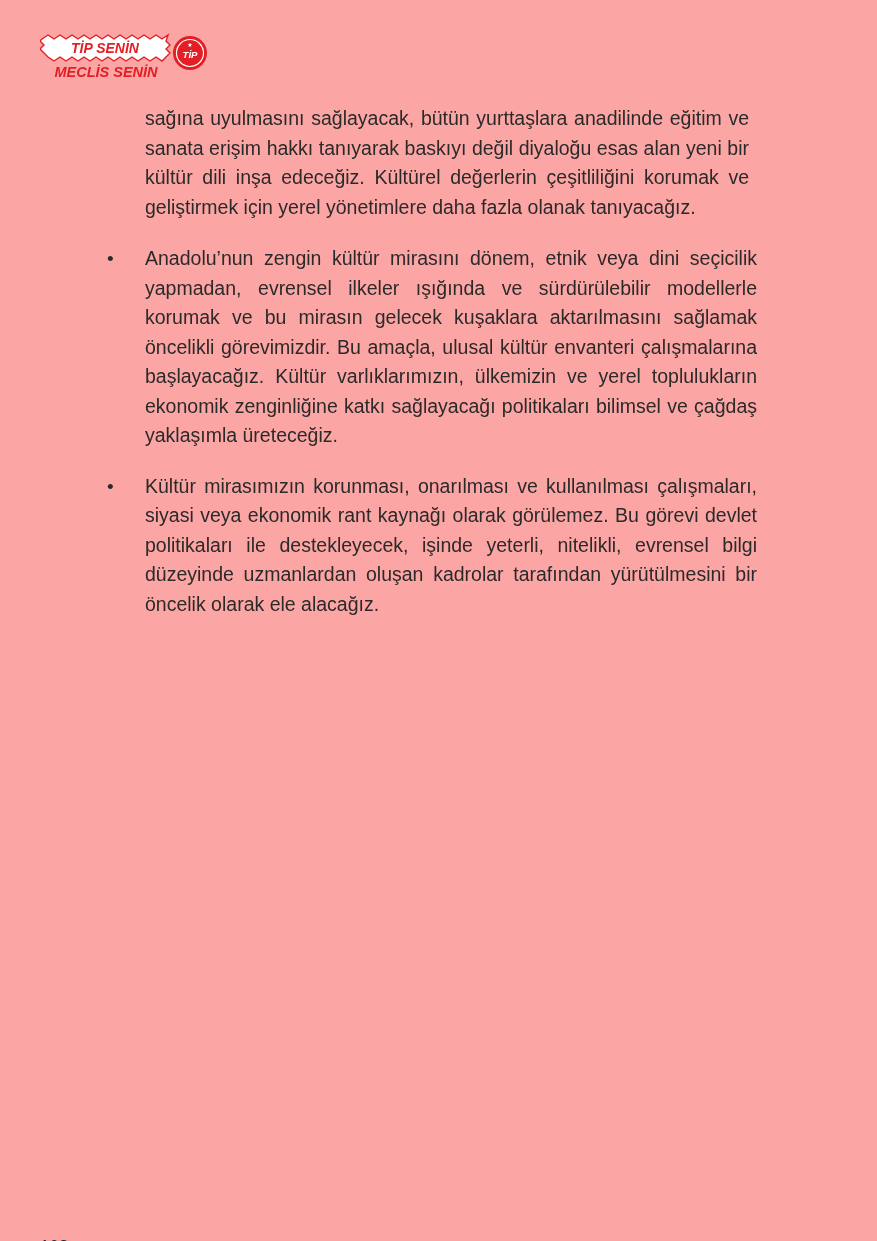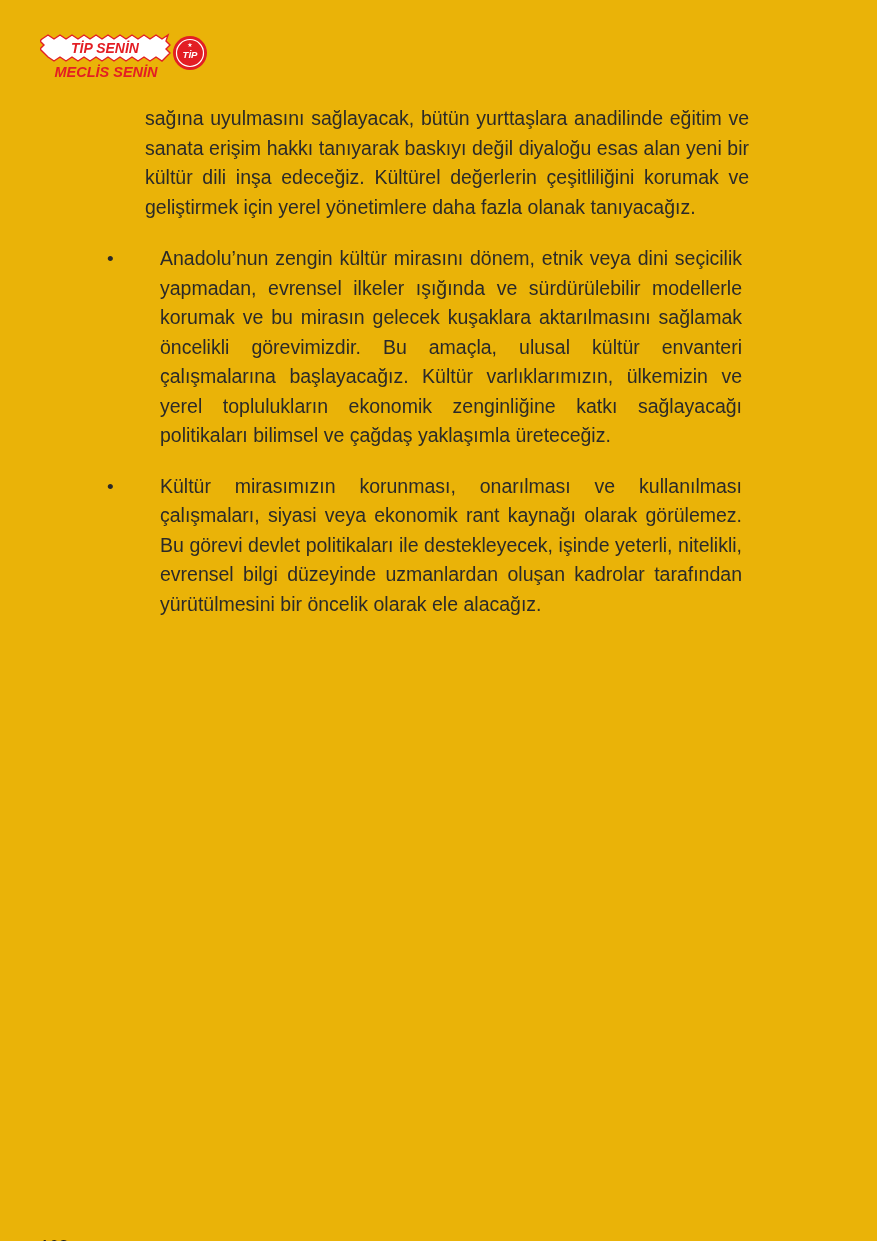--- a/index.html
+++ b/index.html
@@ -4,21 +4,21 @@
 <style>
   html, body {
     margin: 0;
     padding: 0;
     background: #ffffff;
   }
   .page {
     position: relative;
     width: 877px;
     height: 1241px;
-    background: #eab308;
+    background: #fca5a5;
     font-family: "Liberation Sans", sans-serif;
     overflow: hidden;
   }
 
   
   .logo {
     position: absolute;
     left: 40px;
     top: 33px;
     width: 180px;
@@ -59,21 +59,21 @@
     margin: 0 0 21px 0;
   }
   .bullet .marker {
     position: absolute;
     left: -38px;
     top: 0;
     color: #2b2a29;
     font-size: 19px;
   }
   .bullet p {
-    margin: 15px;
+    margin: 0;
   }
 
   
   .page-number {
     position: absolute;
     left: 40px;
     top: 1237px;
     color: #1d1d1b;
     font-size: 17px;
     font-weight: normal;

